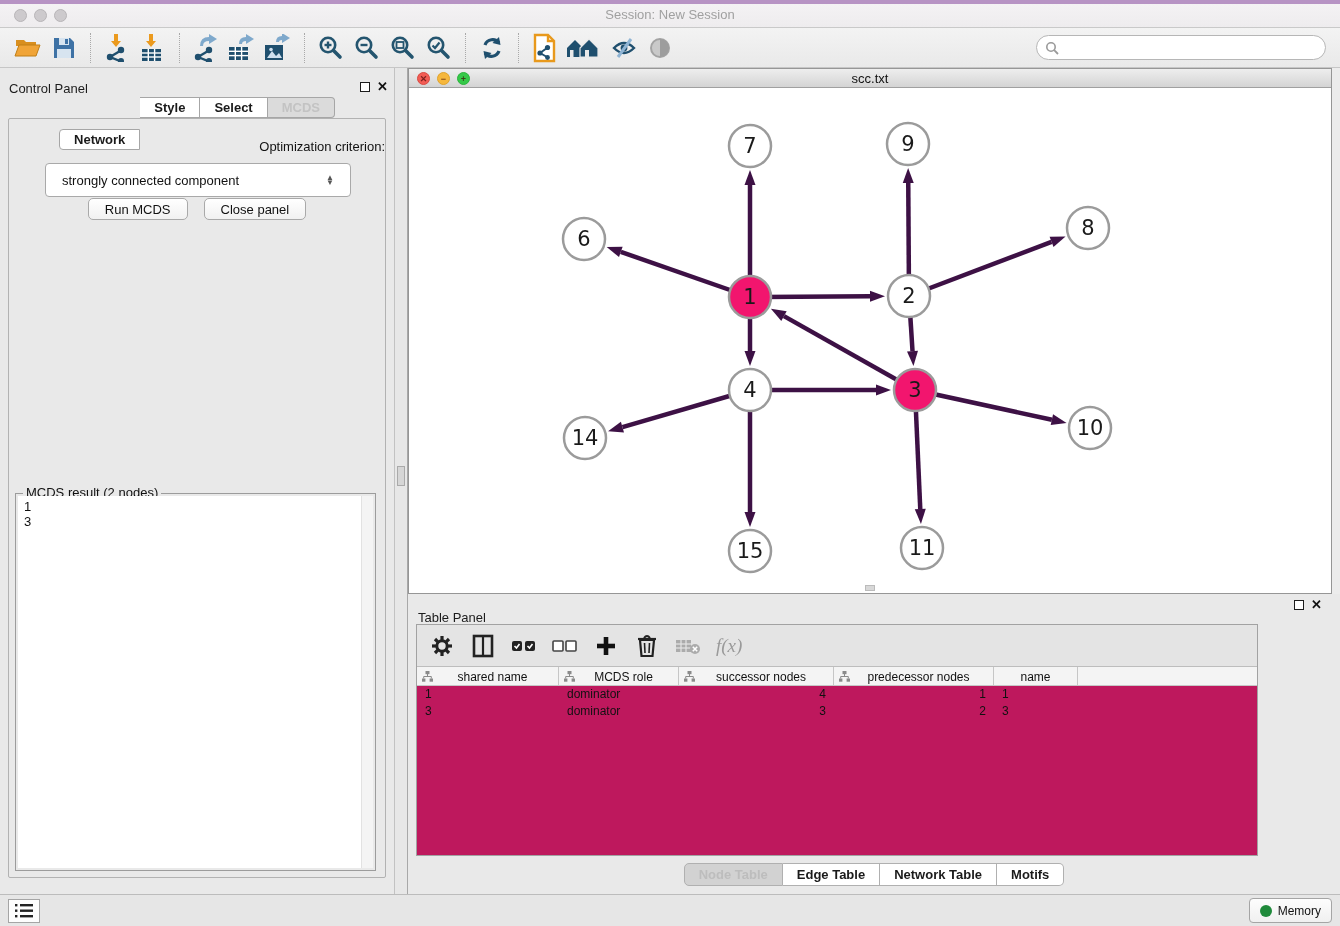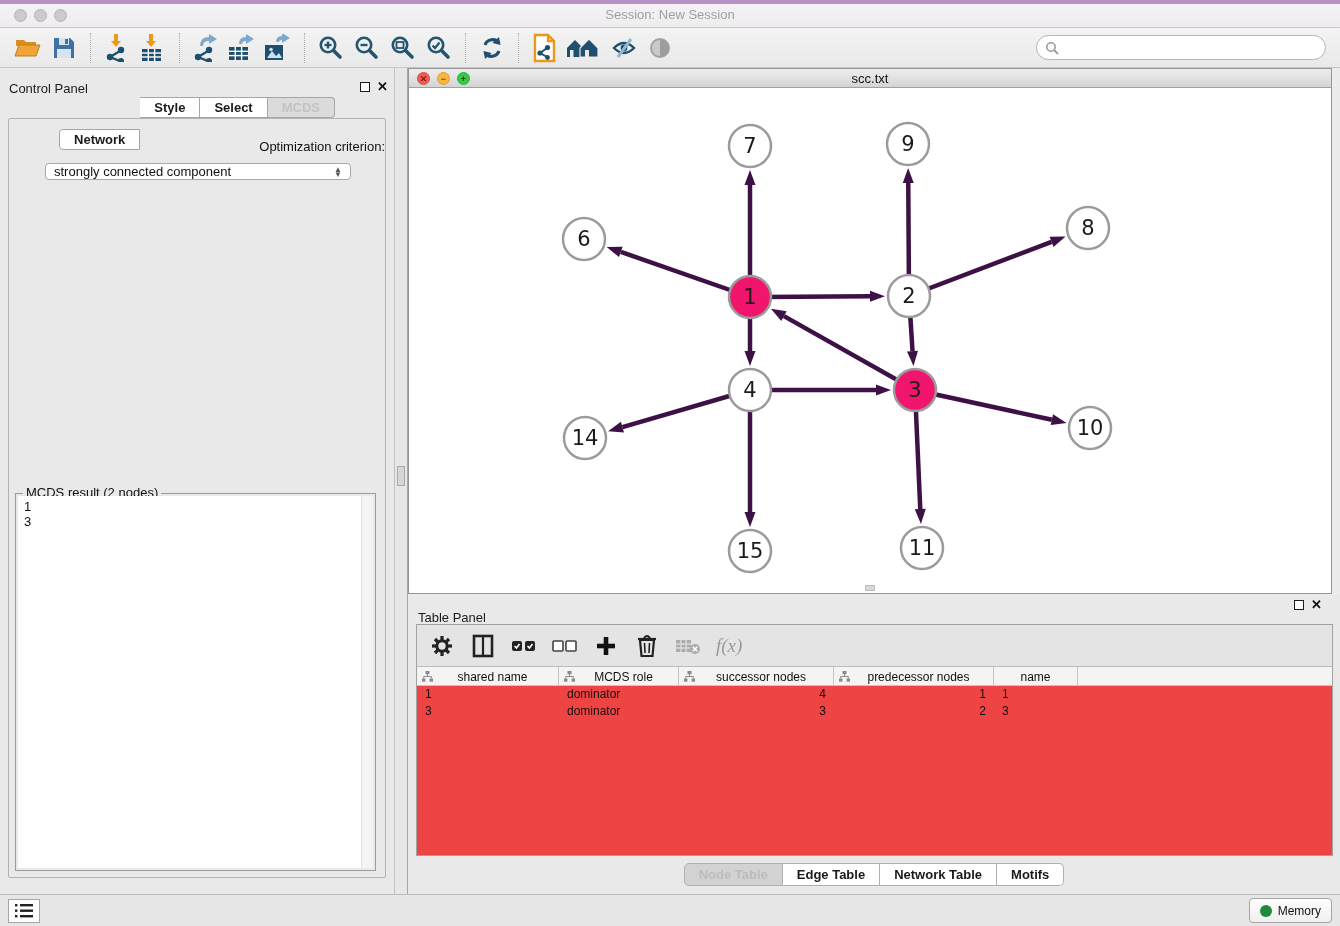--- a/index.html
+++ b/index.html
@@ -32,23 +32,23 @@
   .panel-close { position:absolute; top:3px; font-size:13px; font-weight:bold; color:#111; line-height:16px; }
   #cp-tabs { position:absolute; left:0; top:29px; width:100%; display:flex; justify-content:center; z-index:2; }
   .cp-tab { height:21px; padding:0 14px; background:#fff; border:1px solid #a6a6a6; border-left:none;
     font-size:13px; font-weight:bold; color:#1a1a1a; display:flex; align-items:center; }
   .cp-tab:first-child { border-left:1px solid #a6a6a6; border-top-left-radius:4px; border-bottom-left-radius:4px;margin-top:32px; }
   .cp-tab:last-child { border-top-right-radius:4px; border-bottom-right-radius:4px; }
   .cp-tab.selected { background:#dbdbdb; color:#c3c3c3; }
   #cp-box { position:absolute; left:8px; top:50px; width:378px; height:760px;
     border:1px solid #b2b2b2; border-radius:2px; background:#e9e9e9; }
   #opt-label { position:absolute; top:20px; width:100%; text-align:right; font-size:13px; color:#111; }
-  #opt-select { position:absolute; left:36px; top:44px; width:306px; height:17px; background:#fff;
+  #opt-select { position:absolute; left:36px; top:44px; width:306px; height:34px; background:#fff;
     border:1px solid #a9a9a9; border-radius:4px; font-size:13px; color:#111;
-    display:flex; align-items:center; padding:0 8px; }
+    display:flex; align-items:center; padding:0 16px; }
   #opt-select .stepper { margin-left:auto; display:flex; flex-direction:column; line-height:5px; color:#555; font-size:8px; }
   #cp-buttons { position:absolute; top:79px; width:100%; display:flex; justify-content:center; gap:16px; }
   .cp-btn { height:22px; padding:0 16px; background:linear-gradient(#ffffff,#f1f1f1); border:1px solid #a9a9a9;
     border-radius:5px; font-size:13px; color:#111; display:flex; align-items:center; }
   #result-group { position:absolute; left:6px; right:9px; top:374px; bottom:6px; border:1px solid #9c9c9c; }
   #result-legend { position:absolute; left:7px; top:-9px; background:#e9e9e9; padding:0 3px; font-size:13px; color:#111; }
   #result-text { position:absolute; left:2px; top:2px; right:2px; bottom:2px; background:#fff;
     font-size:13px; color:#111; padding:3px 6px; white-space:pre; overflow:hidden; }
   #result-scroll { position:absolute; right:2px; top:2px; bottom:2px; width:12px; background:#f4f4f4; border-left:1px solid #e2e2e2; }
 
@@ -65,21 +65,21 @@
     background:linear-gradient(#eeeeee,#d4d4d4); border-bottom:1px solid #a0a0a0; }
   .nw-dot { position:absolute; top:3px; width:13px; height:13px; border-radius:50%;
     font-size:9px; line-height:12px; text-align:center; color:rgba(60,0,0,0.65); font-weight:bold; }
   #nw-title { position:absolute; top:2px; width:100%; text-align:center; font-size:13px; color:#111; }
   #graph-svg { position:absolute; left:0; top:19px; }
   #nw-handle { position:absolute; left:456px; bottom:2px; width:10px; height:6px; background:#d8d8d8; border:1px solid #bbb; }
 
   
   #table-panel { position:absolute; left:408px; top:594px; width:932px; height:300px; background:#e9e9e9; }
   #tp-title { position:absolute; left:10px; top:16px; font-size:13px; color:#1c1c1c;text-align:right; }
-  #tp-box { position:absolute; left:8px; top:30px; width:917px; height:232px; border:1px solid #a2a2a2; background:#ef4444; }
+  #tp-box { position:absolute; left:8px; top:30px; width:842px; height:232px; border:1px solid #a2a2a2; background:#be185d; }
   #tp-toolbar { position:absolute; left:0; top:0; width:100%; height:42px; background:#e4e4e4;
     border-bottom:1px solid #bdbdbd; display:flex; align-items:center; padding-left:12px; gap:15px; }
   .tp-ico { display:flex; align-items:center; justify-content:center; width:26px; height:26px; }
   #fx-label { font-size:19px; font-style:italic; font-family:"Liberation Serif", serif; color:#9a9a9a; }
   #tbl-header { position:absolute; left:0; top:42px; width:100%; height:19px; background:#f4f4f4;
     border-bottom:1px solid #c6c6c6; display:flex; }
   .th { height:19px; border-right:1px solid #c6c6c6; display:flex; align-items:center; font-size:12px; color:#111; }
   .th .ticon { margin:0 4px 0 5px; }
   .th .tlabel { flex:1; text-align:center; padding-right:10px; }
   .th.no-icon .tlabel { padding:0; }
@@ -286,20 +286,24 @@
       <div class="cp-tab selected">MCDS</div>
     </div>
   <div id="cp-box">
     <div id="opt-label">Optimization criterion:</div>
     <div id="opt-select">
       <span>strongly connected component</span>
       <span class="stepper">
           <span>▲</span>
           <span>▼</span>
         </span>
+    </div>
+    <div id="cp-buttons">
+      <div class="cp-btn">Run MCDS</div>
+      <div class="cp-btn">Close panel</div>
     </div>
     <div id="result-group">
       <span id="result-legend">MCDS result (2 nodes)</span>
       <div id="result-text">1
 3</div>
       <div id="result-scroll"></div>
     </div>
   </div>
 </div>
 

